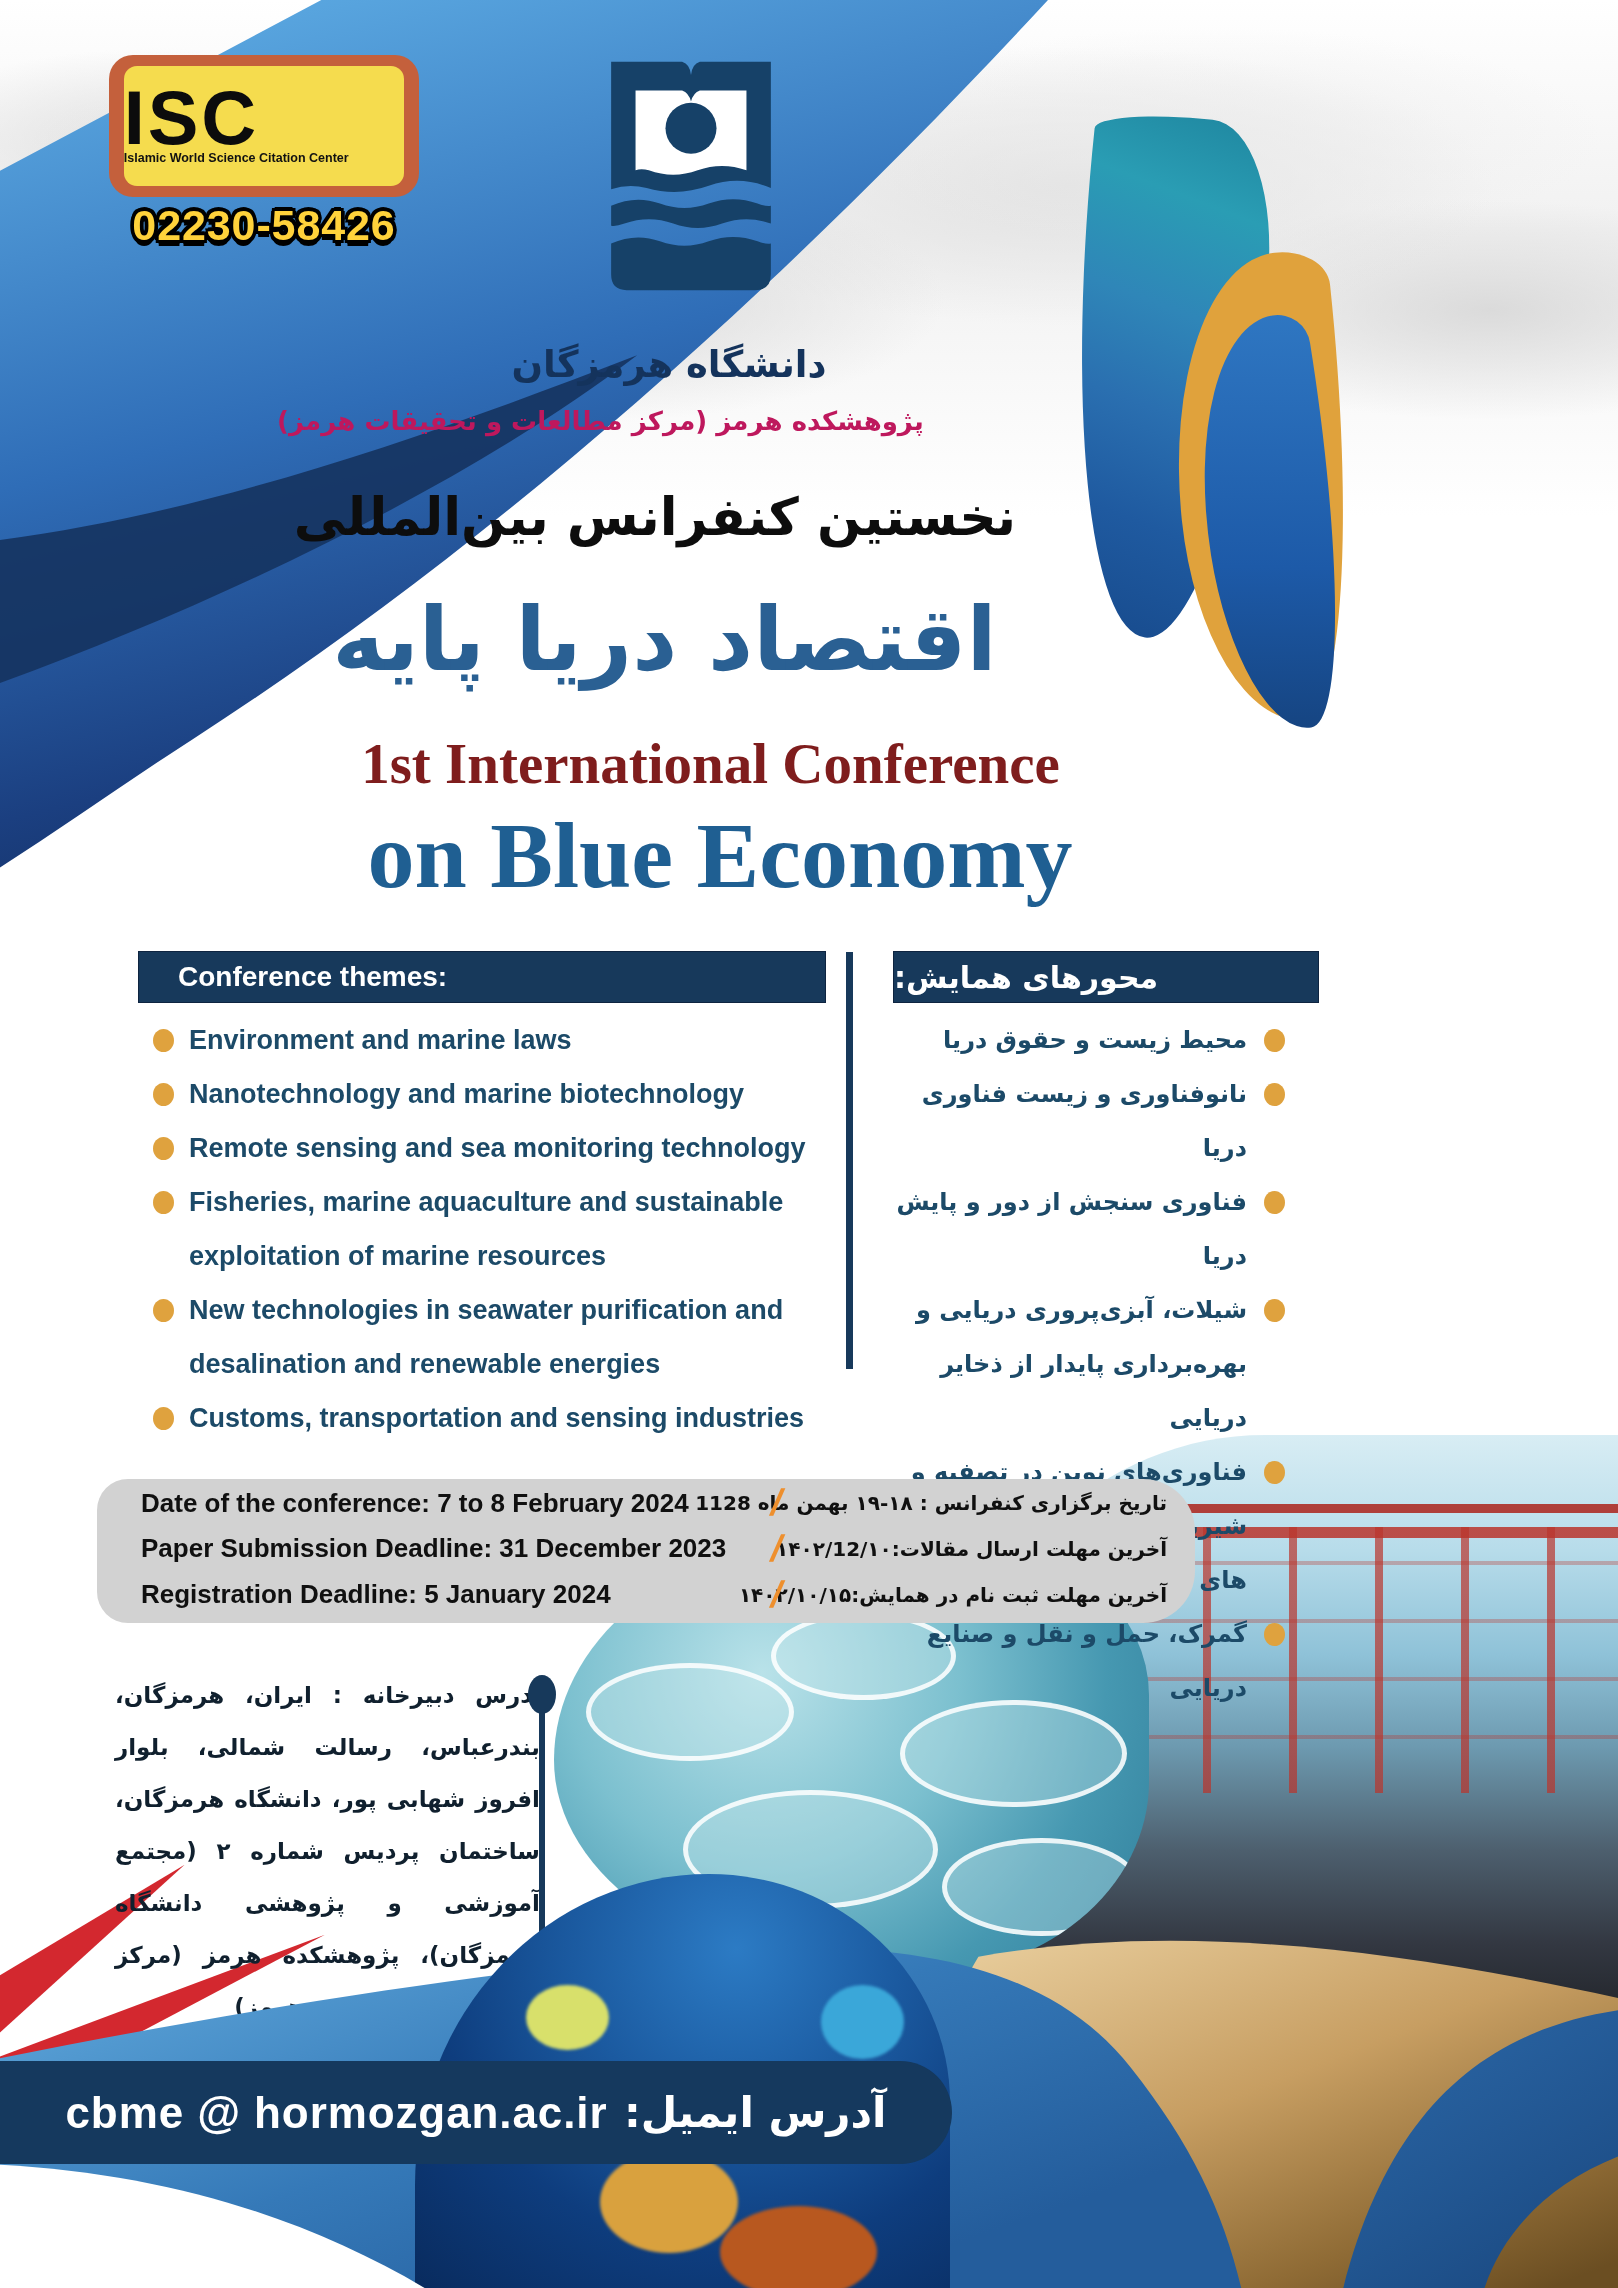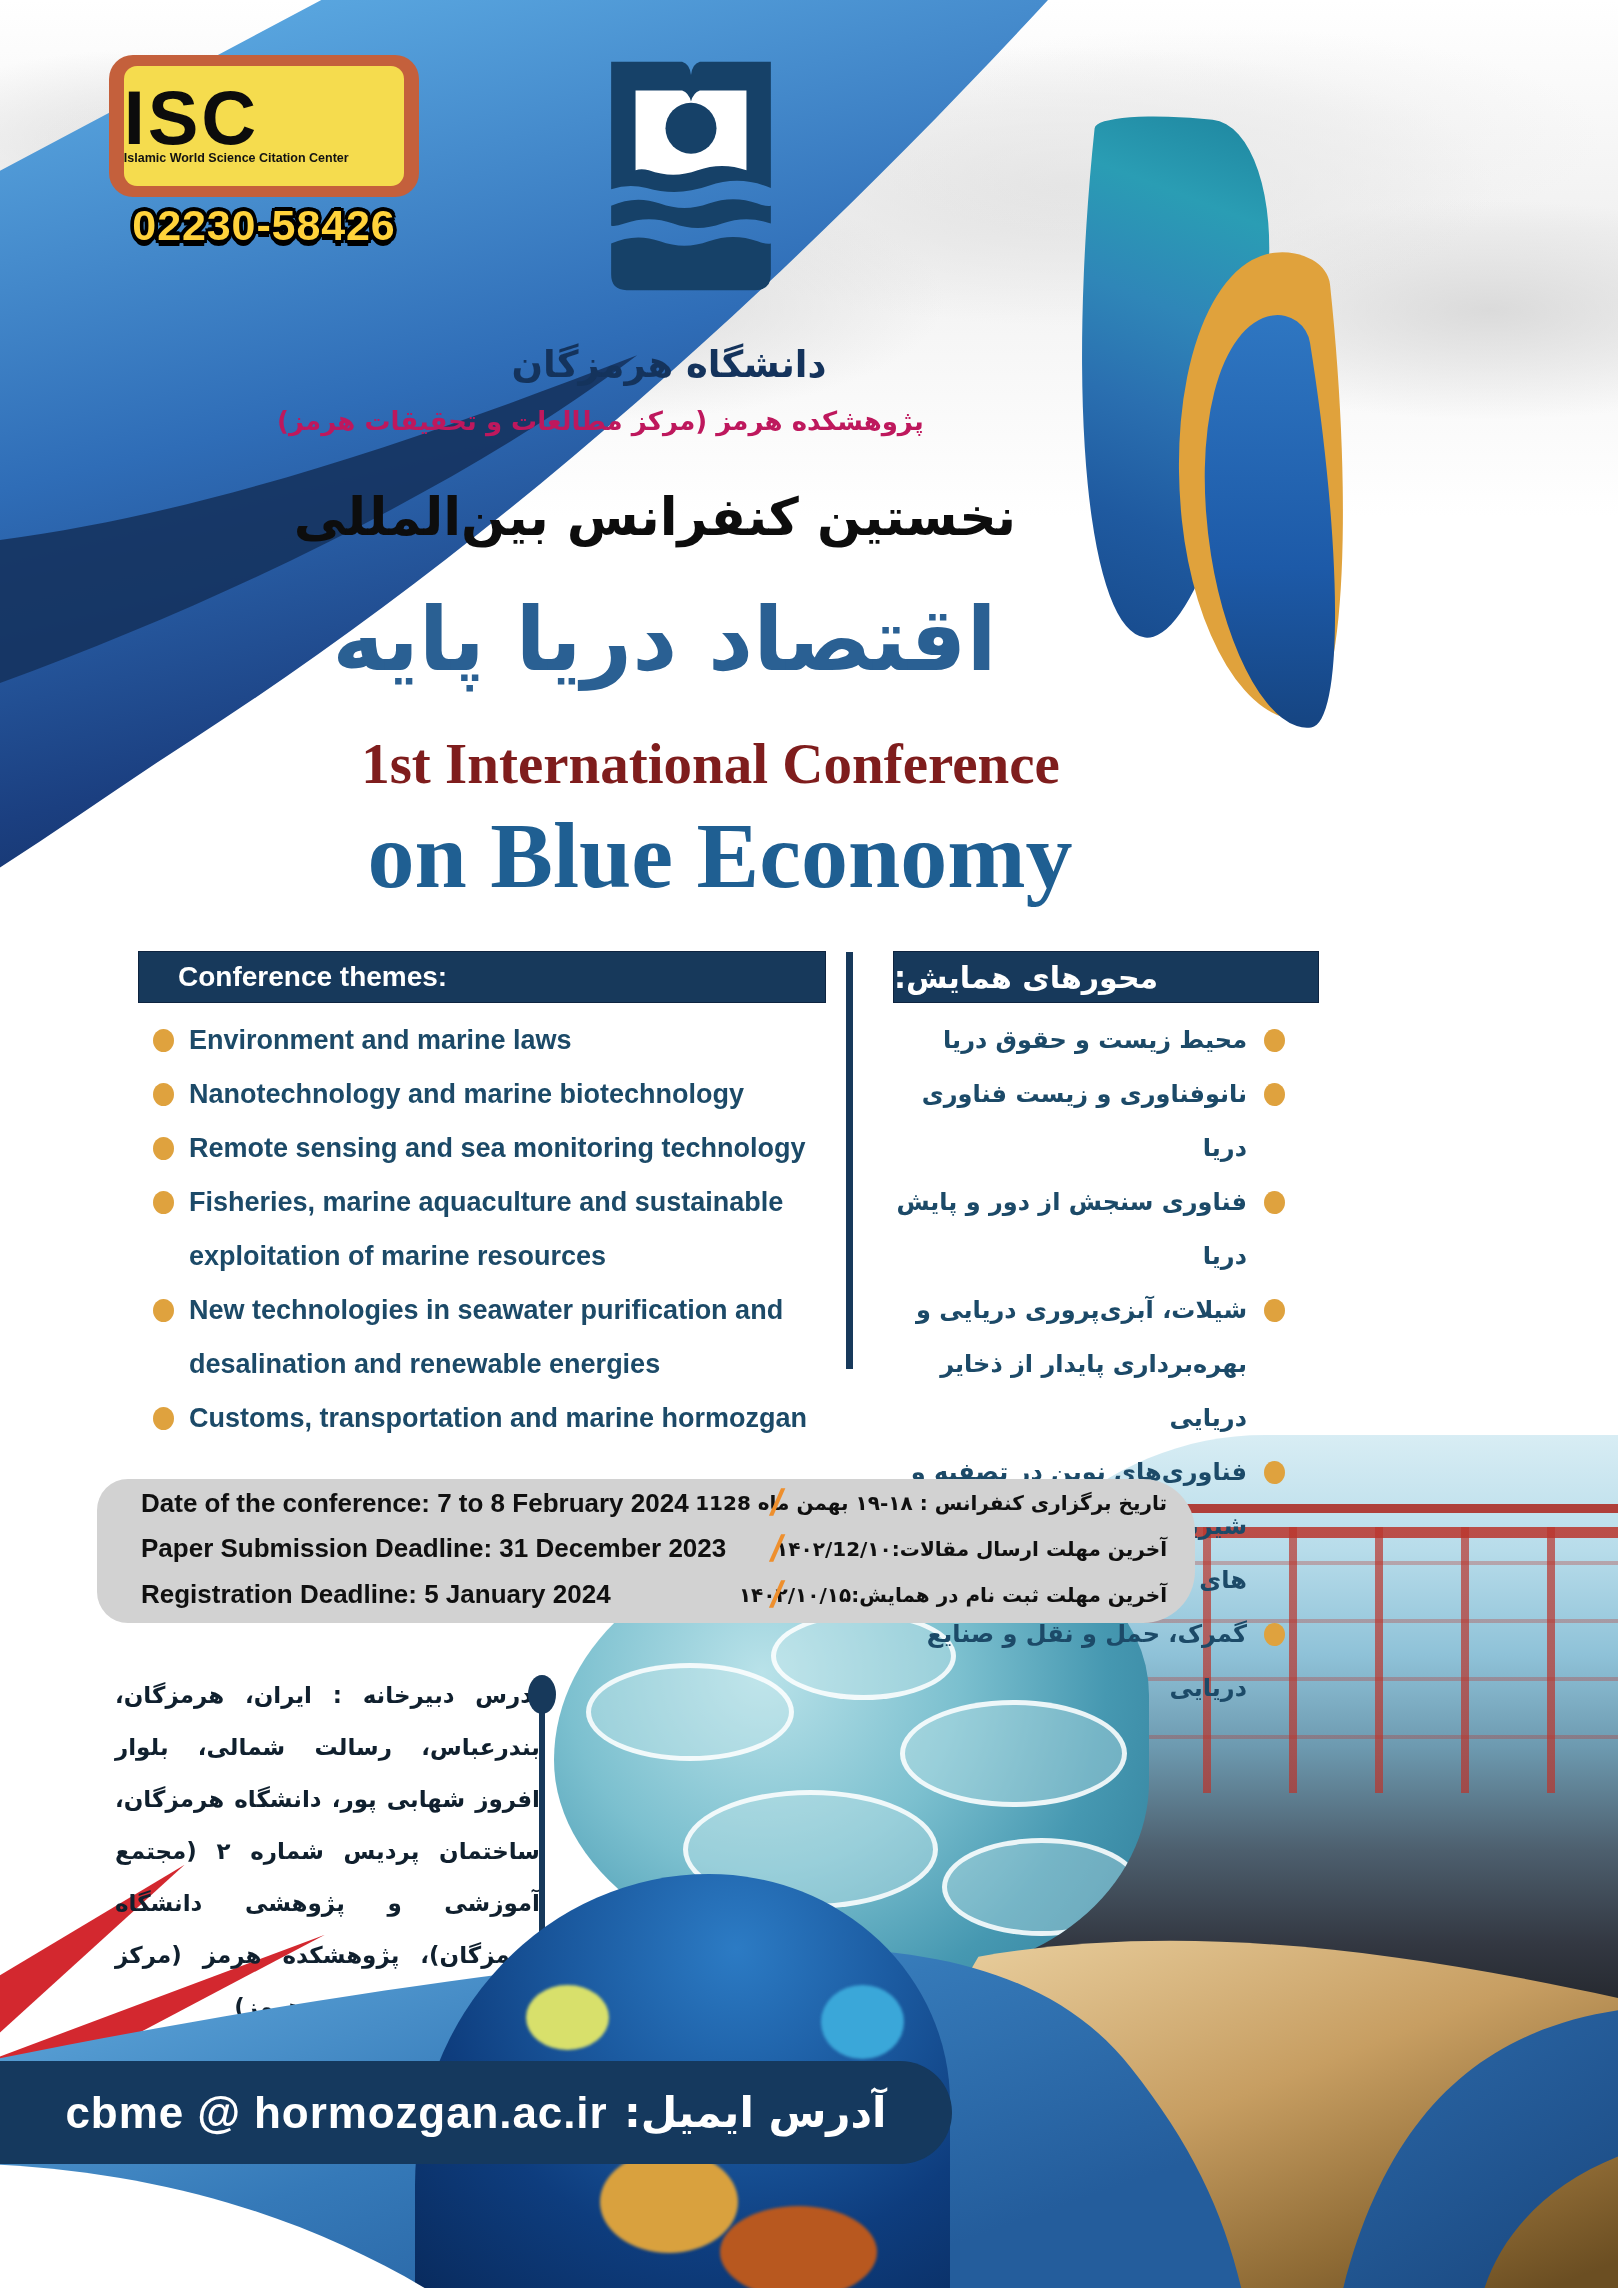--- a/index.html
+++ b/index.html
@@ -263,21 +263,21 @@
     <div class="coral-blob cb6"></div>
   </div>
 
   <div class="themes-header en">Conference themes:</div>
   <ul class="theme-list en">
     <li class="theme-item"><span class="bullet"></span><span>Environment and marine laws</span></li>
     <li class="theme-item"><span class="bullet"></span><span>Nanotechnology and marine biotechnology</span></li>
     <li class="theme-item"><span class="bullet"></span><span>Remote sensing and sea monitoring technology</span></li>
     <li class="theme-item"><span class="bullet"></span><span>Fisheries, marine aquaculture and sustainable exploitation of marine resources</span></li>
     <li class="theme-item"><span class="bullet"></span><span>New technologies in seawater purification and desalination and renewable energies</span></li>
-    <li class="theme-item"><span class="bullet"></span><span>Customs, transportation and marine hormozgan</span></li>
+    <li class="theme-item"><span class="bullet"></span><span>Customs, transportation and sensing industries</span></li>
   </ul>
 
   <div class="col-divider"></div>
 
   <div class="themes-header fa">محورهای همایش:</div>
   <ul class="theme-list fa">
     <li class="theme-item"><span class="bullet"></span><span>محیط زیست و حقوق دریا</span></li>
     <li class="theme-item"><span class="bullet"></span><span>نانوفناوری و زیست فناوری دریا</span></li>
     <li class="theme-item"><span class="bullet"></span><span>فناوری سنجش از دور و پایش دریا</span></li>
     <li class="theme-item"><span class="bullet"></span><span>شیلات، آبزی‌پروری دریایی و بهره‌برداری پایدار از ذخایر دریایی</span></li>

